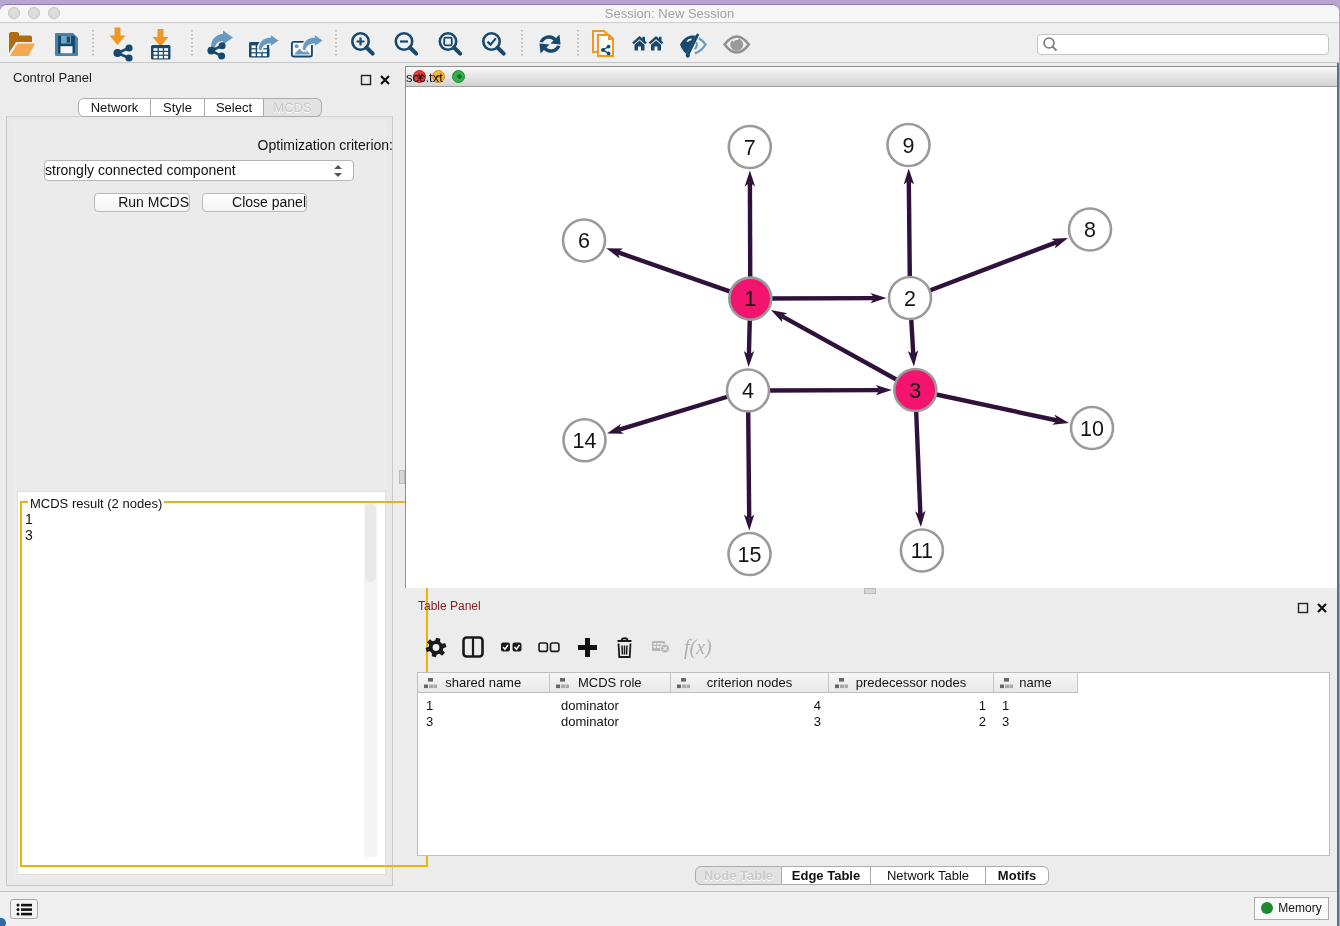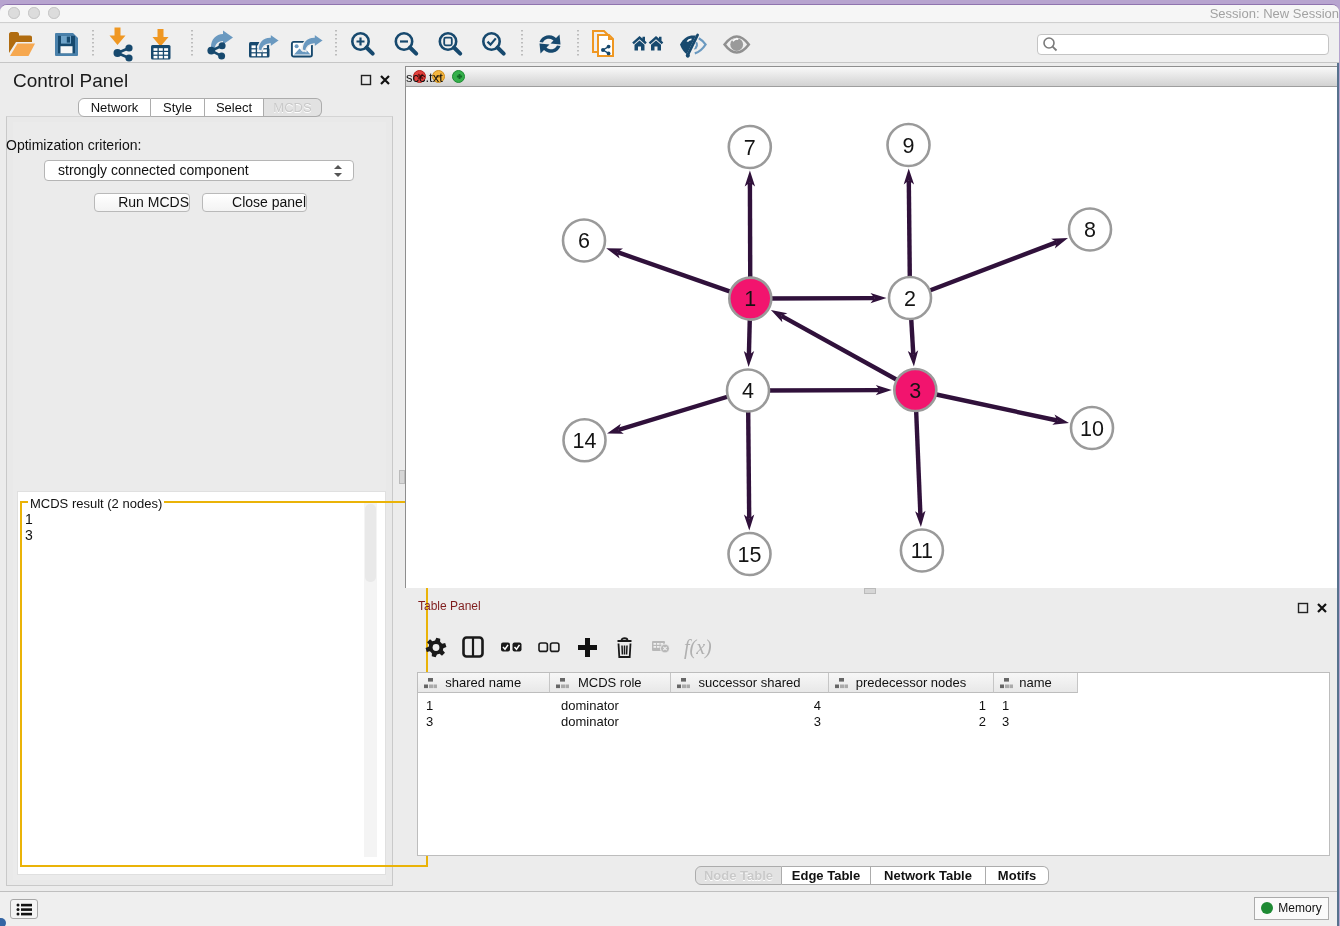--- a/index.html
+++ b/index.html
@@ -1,31 +1,31 @@
 <!DOCTYPE html>
 <html><head><meta charset="utf-8"><style>
 *{margin:0;padding:0;box-sizing:border-box}
 html,body{width:1340px;height:926px;overflow:hidden}
 body{background:#b7a4cf;font-family:"Liberation Sans",sans-serif;position:relative}
 .abs{position:absolute}
 #win{position:absolute;left:0;top:4px;width:1339px;height:922px;background:#ececec;border-radius:7px 7px 0 0;border-top:1px solid #8f74ae}
 #titlebar{position:absolute;left:0;top:5px;width:1339px;height:18px;background:#f6f6f6;border-bottom:1px solid #cfcfcf;border-radius:7px 7px 0 0}
 .tdot{position:absolute;top:2px;width:11.5px;height:11.5px;border-radius:50%;background:#dcdcdc;border:1px solid #c3c3c3}
-#titletext{position:absolute;top:1px;left:0;width:100%;text-align:right;font-size:13px;color:#a2a2a2}
+#titletext{position:absolute;top:1px;left:0;width:100%;text-align:center;font-size:13px;color:#a2a2a2}
 #toolbar{position:absolute;left:0;top:24px;width:1339px;height:39px;background:#efefef;border-bottom:1px solid #c6c6c6}
 #searchbox{position:absolute;left:1037px;top:10px;width:292px;height:21px;background:#fff;border:1px solid #c4c4c4;border-radius:4px}
 
-#cptitle{position:absolute;left:13px;top:70px;font-size:19px;color:#1a1a1a}
+#cptitle{position:absolute;left:13px;top:70px;font-size:13px;color:#1a1a1a}
 #cptabs{position:absolute;left:78px;top:98px;height:19px}
 .tab{position:absolute;top:0;height:19px;border:1px solid #acacac;background:#fff;font-size:13px;color:#111;text-align:center;line-height:18px}
 .tabsel{background:#e2e2e2;color:#c9c9c9;text-shadow:0 1px 0 #fff}
 #cpbody{position:absolute;left:6px;top:116px;width:387px;height:770px;background:#e9e9e9;border:1px solid #c9c9c9;border-top:1px solid #d4d4d4}
 #cpinner{position:absolute;left:13px;top:122px;width:373px;height:758px;background:#ebebeb}
-#optlabel{position:absolute;left:6px;top:137px;width:387px;text-align:left;font-size:14px;color:#111}
-#cpselect{position:absolute;left:44px;top:160px;width:310px;height:21px;background:#fff;border:1px solid #b5b5b5;border-radius:4px;font-size:14px;color:#111;line-height:19px;padding-left:13px}
+#optlabel{position:absolute;left:6px;top:137px;width:387px;text-align:right;font-size:14px;color:#111}
+#cpselect{position:absolute;left:44px;top:160px;width:310px;height:21px;background:#fff;border:1px solid #b5b5b5;border-radius:4px;font-size:14px;color:#111;line-height:19px;}
 .btn{position:absolute;height:19px;background:linear-gradient(#ffffff,#f3f3f3);border:1px solid #b9b9b9;border-radius:4px;font-size:14px;color:#111;text-align:right;line-height:17px}
 #resultbox{position:absolute;left:17px;top:491px;width:369px;height:384px;background:#fff;border:1px solid #e0e0e0}
 #groupbox{position:absolute;left:2px;top:9px;width:408px;height:366px;border:2px solid #eab308}
 #grouplabel{position:absolute;left:6px;top:-7px;background:#fff;font-size:13px;color:#111;padding:0 2px}
 #resulttext{position:absolute;left:7px;top:19px;font-size:14px;color:#111;line-height:16px}
 #res-scroll{position:absolute;right:8px;top:11px;width:13px;height:354px;background:#f4f4f4}
 #res-thumb{position:absolute;left:1px;top:1px;width:11px;height:78px;background:#e9e9e9;border-radius:5px}
 
 #netwin{position:absolute;left:405px;top:66px;width:933px;height:522px;border:1px solid #8e8e8e;background:#fff}
 #nettitle{position:absolute;left:0;top:0;width:100%;height:20px;background:linear-gradient(#f9f9f9,#d2d2d2);border-bottom:1px solid #9e9e9e}
@@ -360,21 +360,21 @@
     </svg>
 <div class="hcell" style="left:131.5px;width:121.5px">MCDS role</div>
 <svg class="abs" style="left:137.5px;top:5px" width="13" height="11">
       <g fill="#666">
         <rect x="4" y="0" width="5" height="3.6"></rect>
         <rect x="0" y="6.5" width="4" height="3.6"></rect>
         <rect x="5" y="6.5" width="4" height="3.6" fill="#aaa"></rect>
         <rect x="9.5" y="6.5" width="3.5" height="3.6" fill="#aaa"></rect>
       </g>
     </svg>
-<div class="hcell" style="left:253px;width:158px">successor shared</div>
+<div class="hcell" style="left:253px;width:158px">criterion nodes</div>
 <svg class="abs" style="left:259px;top:5px" width="13" height="11">
       <g fill="#666">
         <rect x="4" y="0" width="5" height="3.6"></rect>
         <rect x="0" y="6.5" width="4" height="3.6"></rect>
         <rect x="5" y="6.5" width="4" height="3.6" fill="#aaa"></rect>
         <rect x="9.5" y="6.5" width="3.5" height="3.6" fill="#aaa"></rect>
       </g>
     </svg>
 <div class="hcell" style="left:411px;width:165px">predecessor nodes</div>
 <svg class="abs" style="left:417px;top:5px" width="13" height="11">
@@ -401,21 +401,21 @@
 <div class="tcell" style="left:584px;top:25px">1</div>
 <div class="tcell" style="left:8px;top:40.5px">3</div>
 <div class="tcell" style="left:143px;top:40.5px">dominator</div>
 <div class="tcell" style="left:253px;top:40.5px;width:150px;text-align:right">3</div>
 <div class="tcell" style="left:411px;top:40.5px;width:157px;text-align:right">2</div>
 <div class="tcell" style="left:584px;top:40.5px">3</div>
   </div>
 <div id="bottabs">
     <div class="tab tabsel" style="left:695px;width:87px;border-radius:6px 0 0 6px;font-weight:bold">Node Table</div>
 <div class="tab" style="left:782px;width:89px;border-left:none;font-weight:bold">Edge Table</div>
-<div class="tab" style="left:871px;width:115px;border-left:none;font-weight:bold">Network Table</div>
+<div class="tab" style="left:871px;width:115px;border-left:none;font-weight:normal">Network Table</div>
 <div class="tab" style="left:986px;width:63px;border-radius:0 6px 6px 0;border-left:none;font-weight:bold">Motifs</div>
   </div>
 
 <div id="statusbar"></div>
 <div id="conbtn"><svg width="26" height="18">
       <circle cx="7" cy="5" r="1.5" fill="#111"></circle>
       <rect x="10" y="3.8" width="11" height="2.6" fill="#111"></rect>
       <circle cx="7" cy="9.5" r="1.5" fill="#111"></circle>
       <rect x="10" y="8.3" width="11" height="2.6" fill="#111"></rect>
       <circle cx="7" cy="14" r="1.5" fill="#111"></circle>

